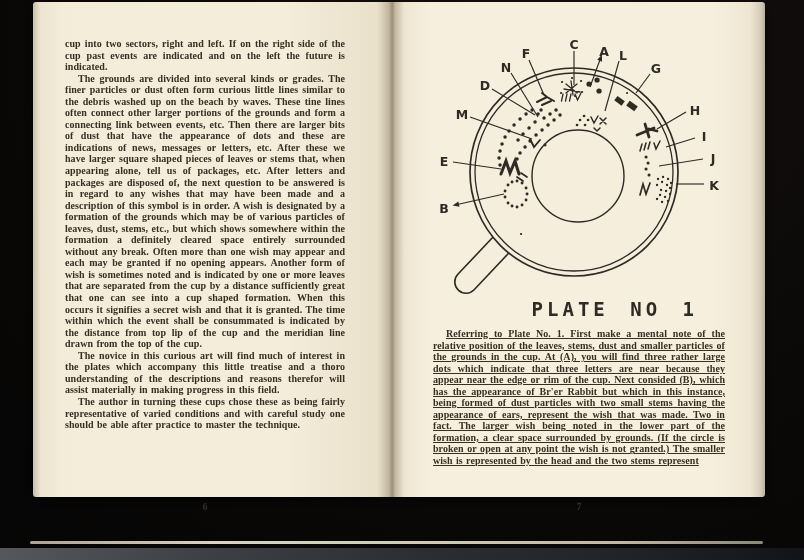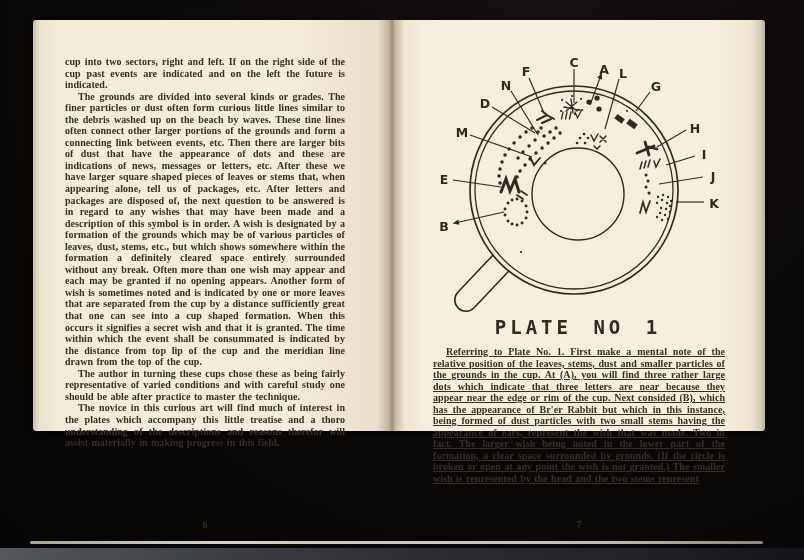--- a/index.html
+++ b/index.html
@@ -5,21 +5,21 @@
   :root{
     --bg:#0a0908; --page:#f3ecd9; --page2:#f6efde; --ink:#372f23; --diagram-ink:#2e2a24;
   }
   html,body{margin:0;padding:0;}
   body{
     width:804px;height:560px;overflow:hidden;position:relative;
     background:radial-gradient(ellipse at 68% 8%, #161110 0%, #0a0908 55%, #060505 100%);
     font-family:"Liberation Serif", serif;
   }
   .book{
-    position:absolute;left:33px;top:20px;width:732px;height:411px;border-radius:11px;
+    position:absolute;left:33px;top:2px;width:732px;height:495px;border-radius:11px;
     display:flex;box-shadow:0 2px 6px rgba(0,0,0,.8);
   }
   .page{position:relative;height:100%;}
   .page-left{
     width:359px;
     background:linear-gradient(90deg,#c9c0aa 0%, #ece4d0 2%, var(--page) 8%, #f4edda 70%, #e9e0ca 97%, #ddd2ba 100%);
     border-radius:3px 0 0 3px;
   }
   .page-right{
     width:373px;
@@ -38,21 +38,21 @@
   .text-col p.cont{text-indent:0;}
   .col-left{left:32px;top:36px;width:280px;}
   .col-right{left:41px;top:326px;width:292px;text-decoration:underline;}
   .page-num{
     position:absolute;font-size:10px;font-weight:bold;color:var(--ink);text-align:center;
   }
   .num-left{left:32px;top:499px;width:280px;}
   .num-right{left:41px;top:499px;width:292px;}
   .plate-svg{position:absolute;left:33px;top:26px;width:345px;height:270px;}
   .plate-title{
-    position:absolute;left:66px;top:296px;width:240px;text-align:center;
+    position:absolute;left:66px;top:296px;width:240px;text-align:right;
     font-family:"DejaVu Sans Mono", monospace;font-size:19px;font-weight:bold;
     letter-spacing:4px;word-spacing:6px;color:var(--diagram-ink);
   }
   .leader{stroke:var(--diagram-ink);stroke-width:1.15;}
   .leader-arrow{fill:var(--diagram-ink);stroke:none;}
   .plate-label{
     font-family:"DejaVu Sans", sans-serif;font-size:12.5px;font-weight:bold;
     fill:var(--diagram-ink);text-anchor:middle;dominant-baseline:central;
   }
   .edge-bottom{
@@ -66,22 +66,22 @@
 </style>
 </head>
 <body>
 
 <div class="book">
 
   <div class="page page-left">
     <div class="text-col col-left">
       <p class="cont">cup into two sectors, right and left. If on the right side of the cup past events are indicated and on the left the future is indicated.</p>
       <p>The grounds are divided into several kinds or grades. The finer particles or dust often form curious little lines similar to the debris washed up on the beach by waves. These tine lines often connect other larger portions of the grounds and form a connecting link between events, etc. Then there are larger bits of dust that have the appearance of dots and these are indications of news, messages or letters, etc. After these we have larger square shaped pieces of leaves or stems that, when appearing alone, tell us of packages, etc. After letters and packages are disposed of, the next question to be answered is in regard to any wishes that may have been made and a description of this symbol is in order. A wish is designated by a formation of the grounds which may be of various particles of leaves, dust, stems, etc., but which shows somewhere within the formation a definitely cleared space entirely surrounded without any break. Often more than one wish may appear and each may be granted if no opening appears. Another form of wish is sometimes noted and is indicated by one or more leaves that are separated from the cup by a distance sufficiently great that one can see into a cup shaped formation. When this occurs it signifies a secret wish and that it is granted. The time within which the event shall be consummated is indicated by the distance from top lip of the cup and the meridian line drawn from the top of the cup.</p>
+      <p>The novice in this curious art will find much of interest in the plates which accompany this little treatise and a thoro understanding of the descriptions and reasons therefor will assist materially in making progress in this field.</p>
       <p>The author in turning these cups chose these as being fairly representative of varied conditions and with careful study one should be able after practice to master the technique.</p>
-      <p>The novice in this curious art will find much of interest in the plates which accompany this little treatise and a thoro understanding of the descriptions and reasons therefor will assist materially in making progress in this field.</p>
     </div>
     <div class="page-num num-left">6</div>
   </div>
 
   <div class="page page-right">
     <svg class="plate-svg" viewBox="425 30 345 270" xmlns="http://www.w3.org/2000/svg">
 
       <line x1="500" y1="248" x2="466" y2="284" stroke="#2e2a24" stroke-width="24" stroke-linecap="round"></line>
       <line x1="500" y1="248" x2="466" y2="284" stroke="#f5eedd" stroke-width="20.8" stroke-linecap="round"></line>
 

